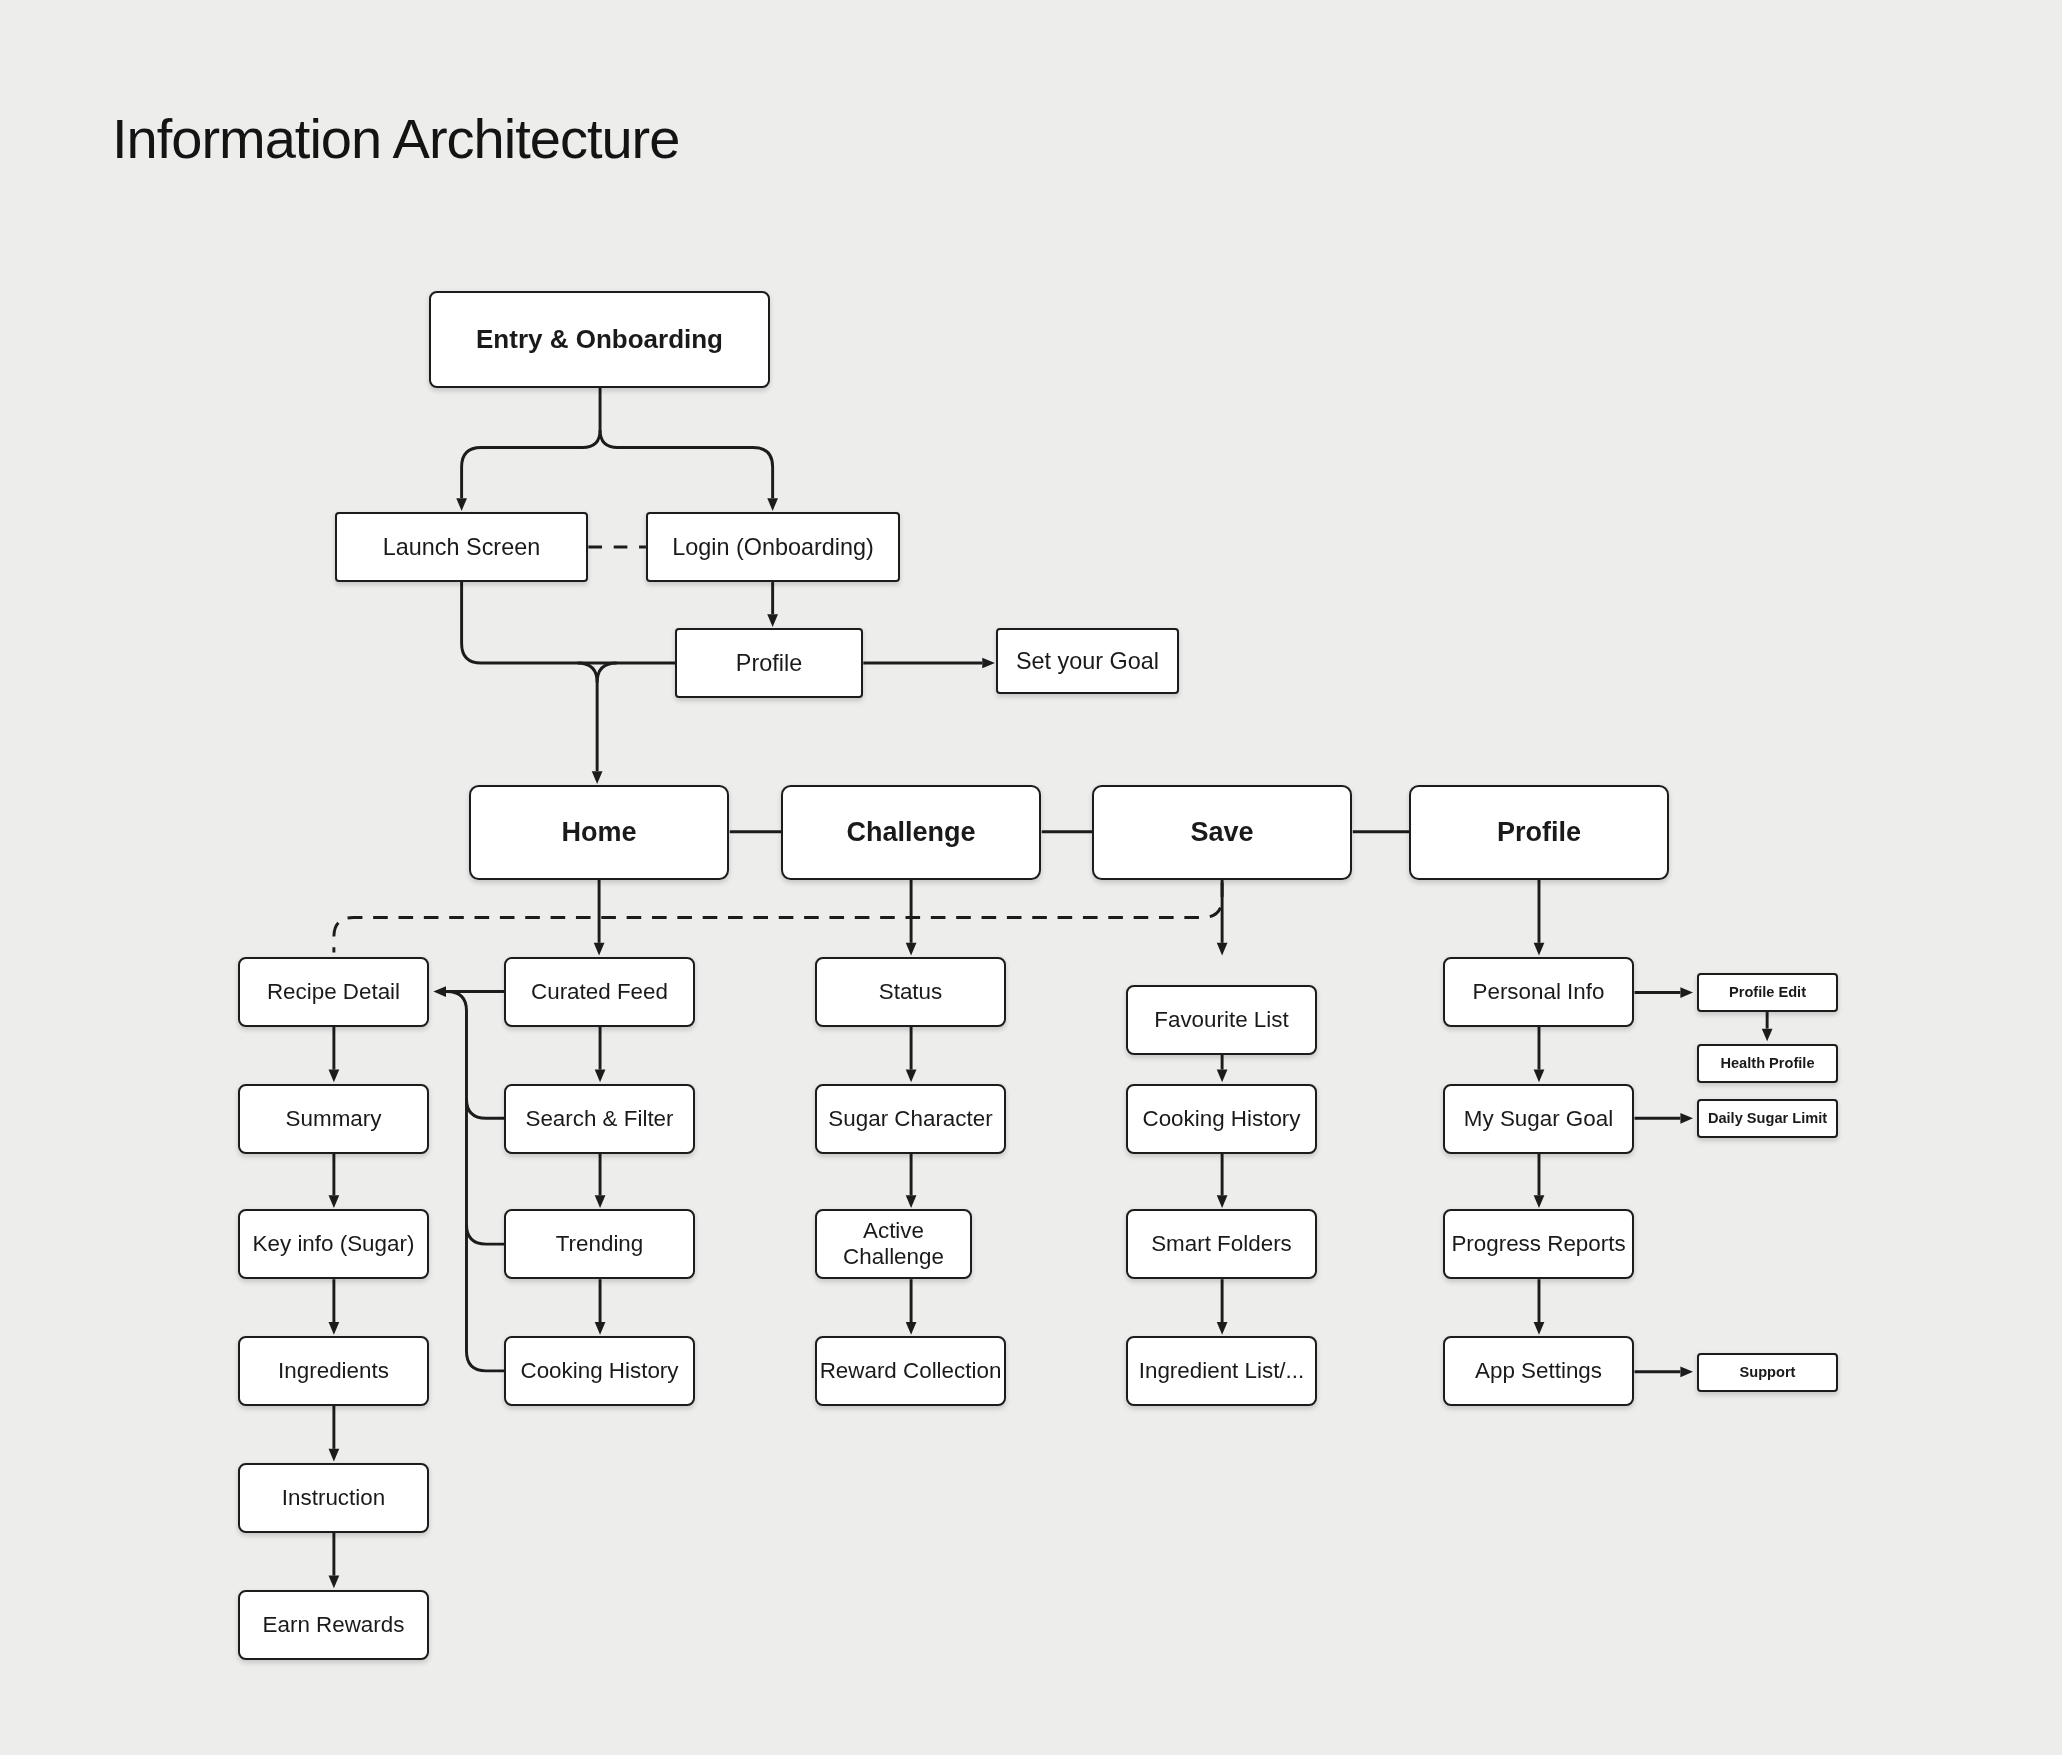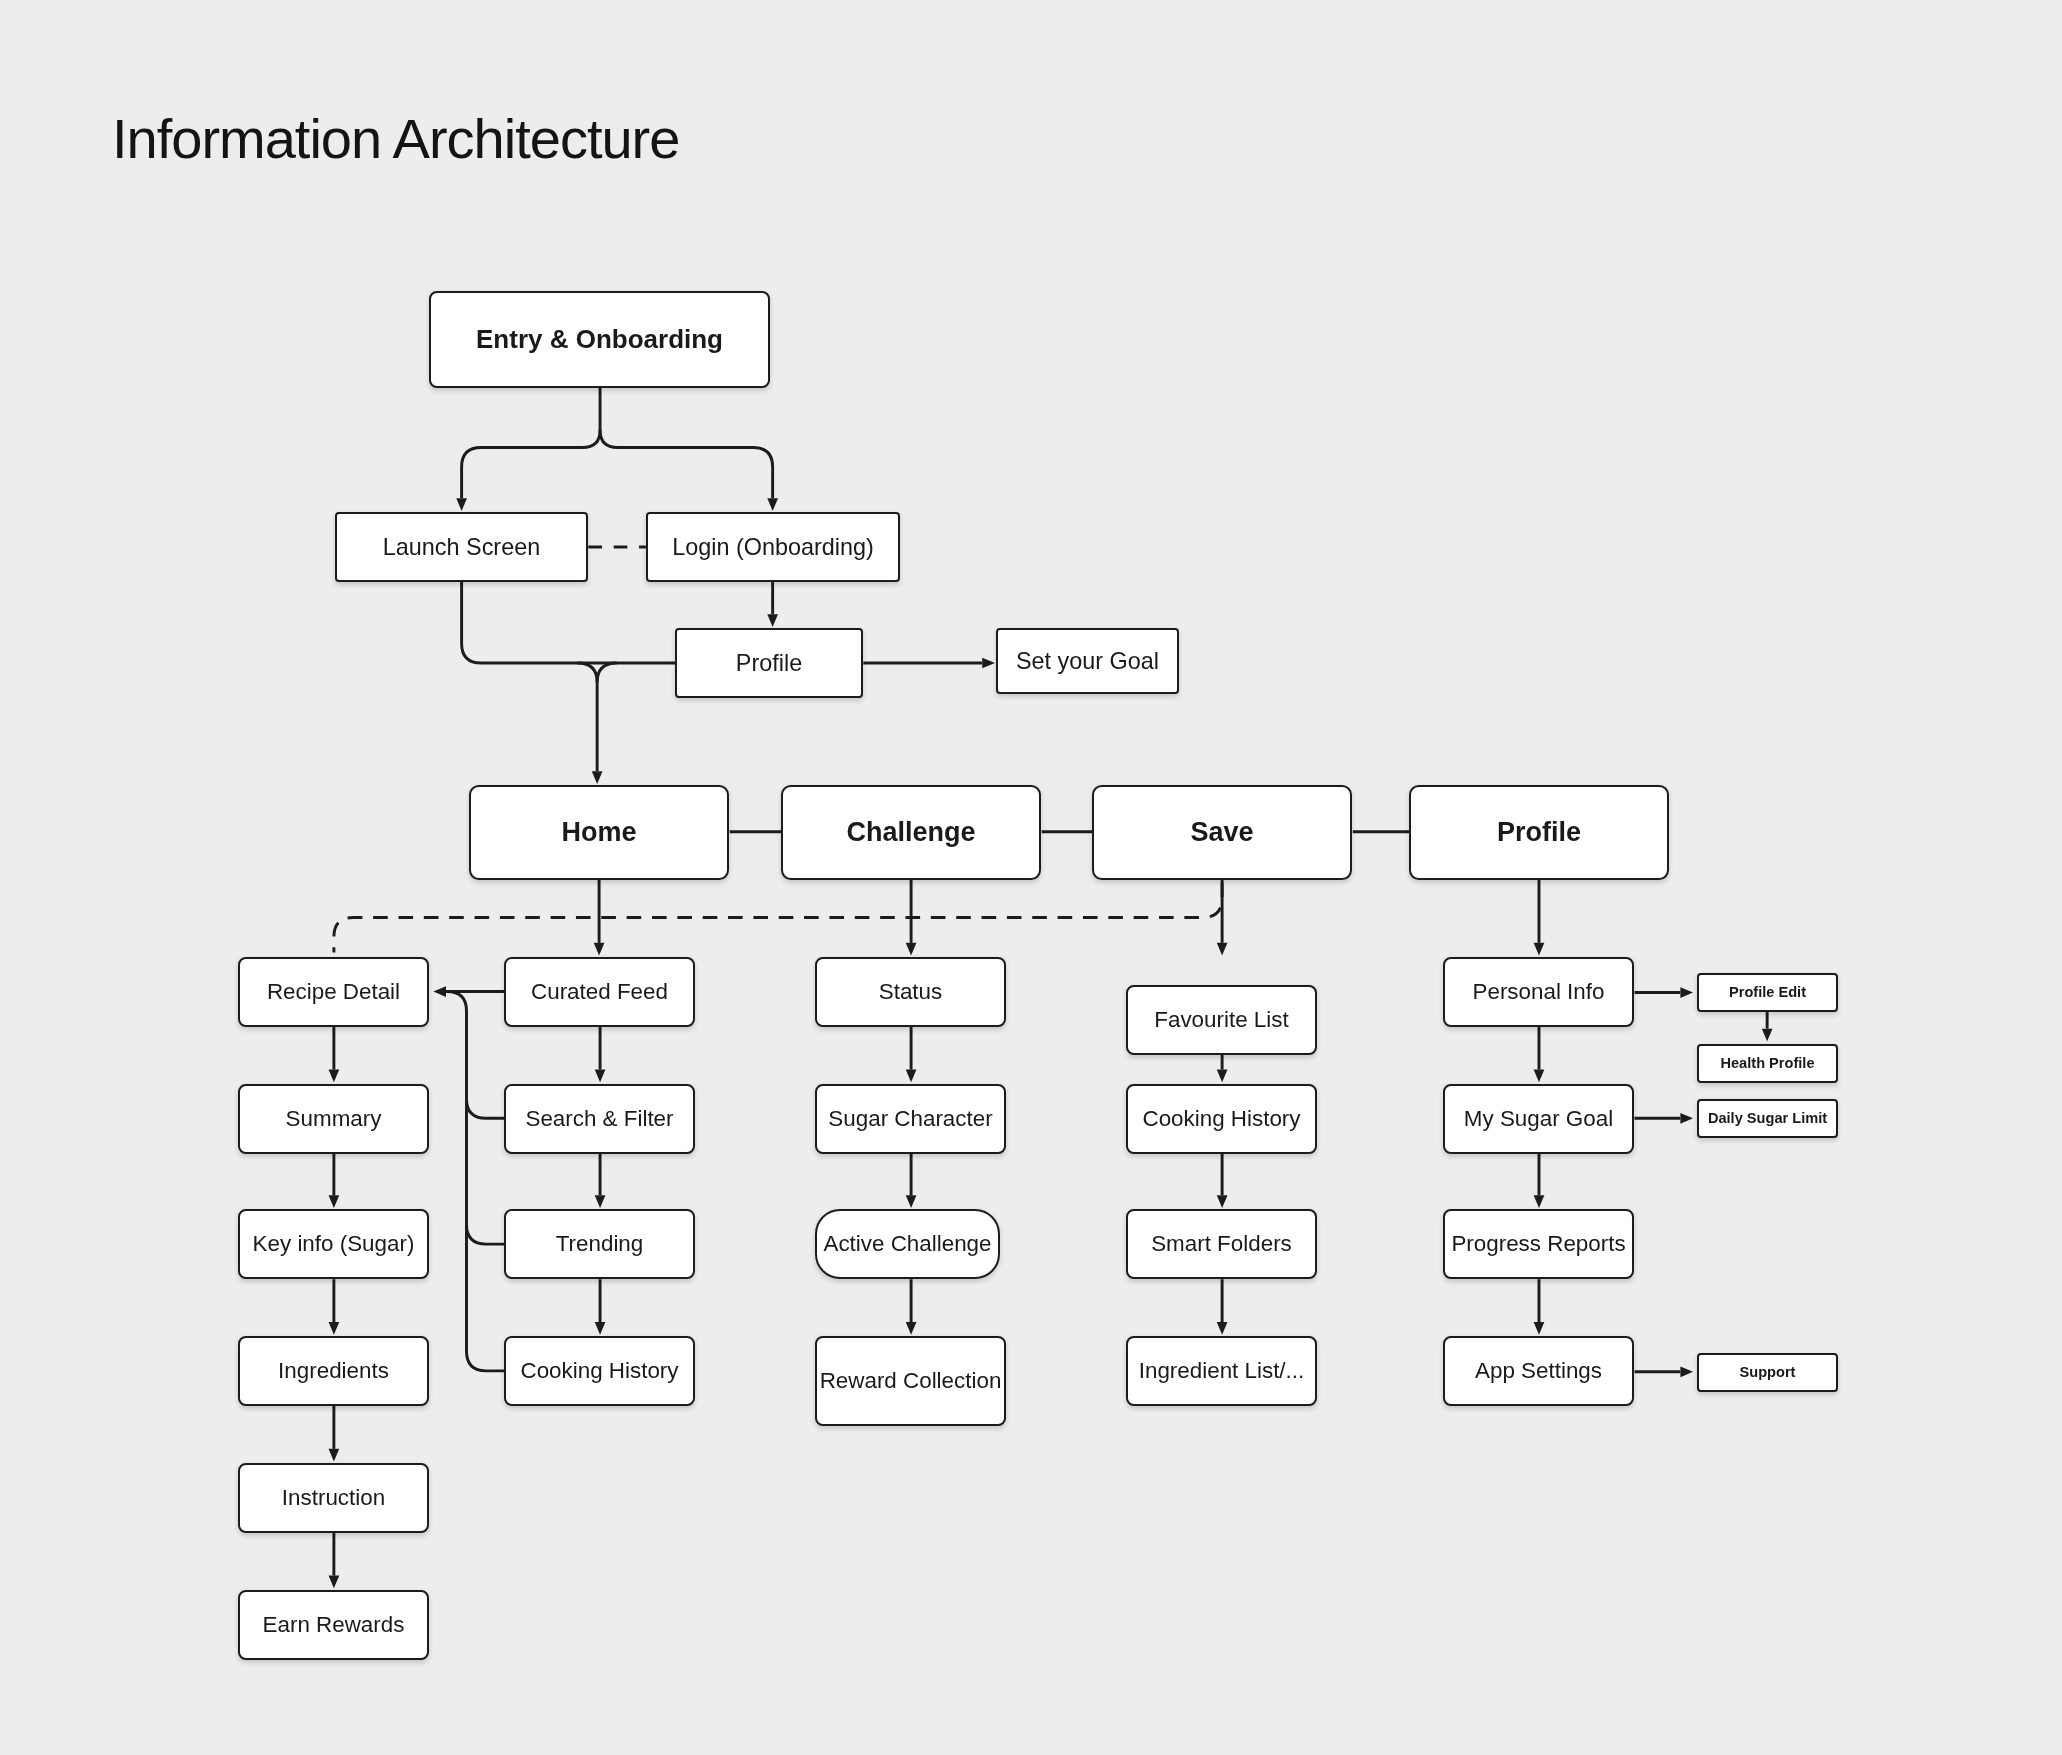--- a/index.html
+++ b/index.html
@@ -112,22 +112,22 @@
   <div class="node r8 f23" style="left:238px;top:1463px;width:191px;height:70px;">Instruction</div>
   <div class="node r8 f23" style="left:238px;top:1590px;width:191px;height:70px;">Earn Rewards</div>
 
   <div class="node r8 f23" style="left:504px;top:957px;width:191px;height:70px;">Curated Feed</div>
   <div class="node r8 f23" style="left:504px;top:1084px;width:191px;height:70px;">Search &amp; Filter</div>
   <div class="node r8 f23" style="left:504px;top:1209px;width:191px;height:70px;">Trending</div>
   <div class="node r8 f23" style="left:504px;top:1336px;width:191px;height:70px;">Cooking History</div>
 
   <div class="node r8 f23" style="left:815px;top:957px;width:191px;height:70px;">Status</div>
   <div class="node r8 f23" style="left:815px;top:1084px;width:191px;height:70px;">Sugar Character</div>
-  <div class="node r8 f23" style="left:815px;top:1209px;width:185px;height:70px;border-radius:25px;">Active Challenge</div>
-  <div class="node r8 f23" style="left:815px;top:1336px;width:191px;height:90px;">Reward Collection</div>
+  <div class="node r8 f23" style="left:815px;top:1209px;width:157px;height:70px;">Active Challenge</div>
+  <div class="node r8 f23" style="left:815px;top:1336px;width:191px;height:70px;">Reward Collection</div>
 
   <div class="node r8 f23" style="left:1126px;top:957px;width:191px;height:70px;margin-top:28px;">Favourite List</div>
   <div class="node r8 f23" style="left:1126px;top:1084px;width:191px;height:70px;">Cooking History</div>
   <div class="node r8 f23" style="left:1126px;top:1209px;width:191px;height:70px;">Smart Folders</div>
   <div class="node r8 f23" style="left:1126px;top:1336px;width:191px;height:70px;">Ingredient List/...</div>
 
   <div class="node r8 f23" style="left:1443px;top:957px;width:191px;height:70px;">Personal Info</div>
   <div class="node r8 f23" style="left:1443px;top:1084px;width:191px;height:70px;">My Sugar Goal</div>
   <div class="node r8 f23" style="left:1443px;top:1209px;width:191px;height:70px;">Progress Reports</div>
   <div class="node r8 f23" style="left:1443px;top:1336px;width:191px;height:70px;">App Settings</div>

